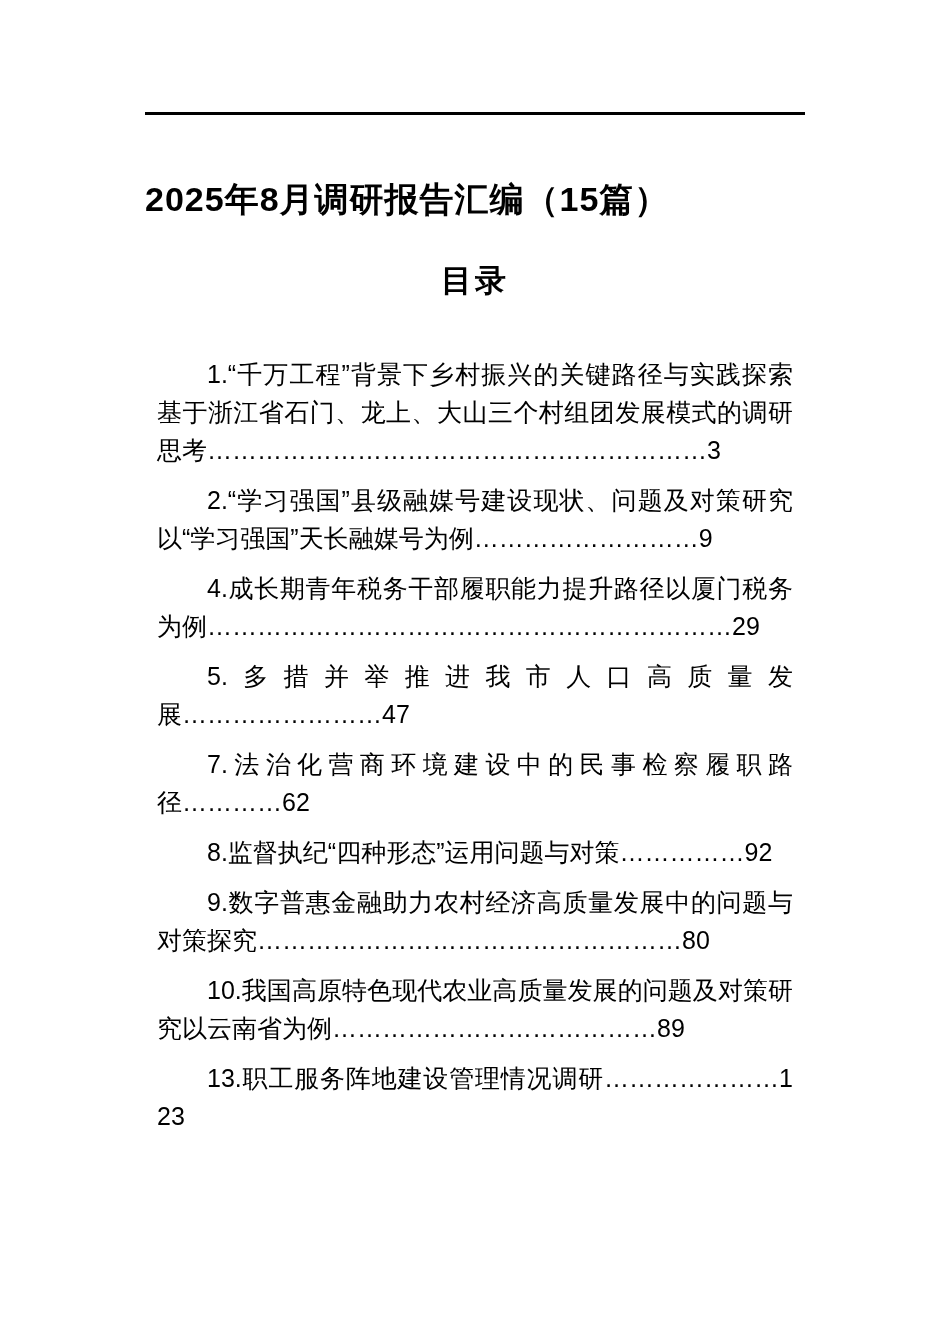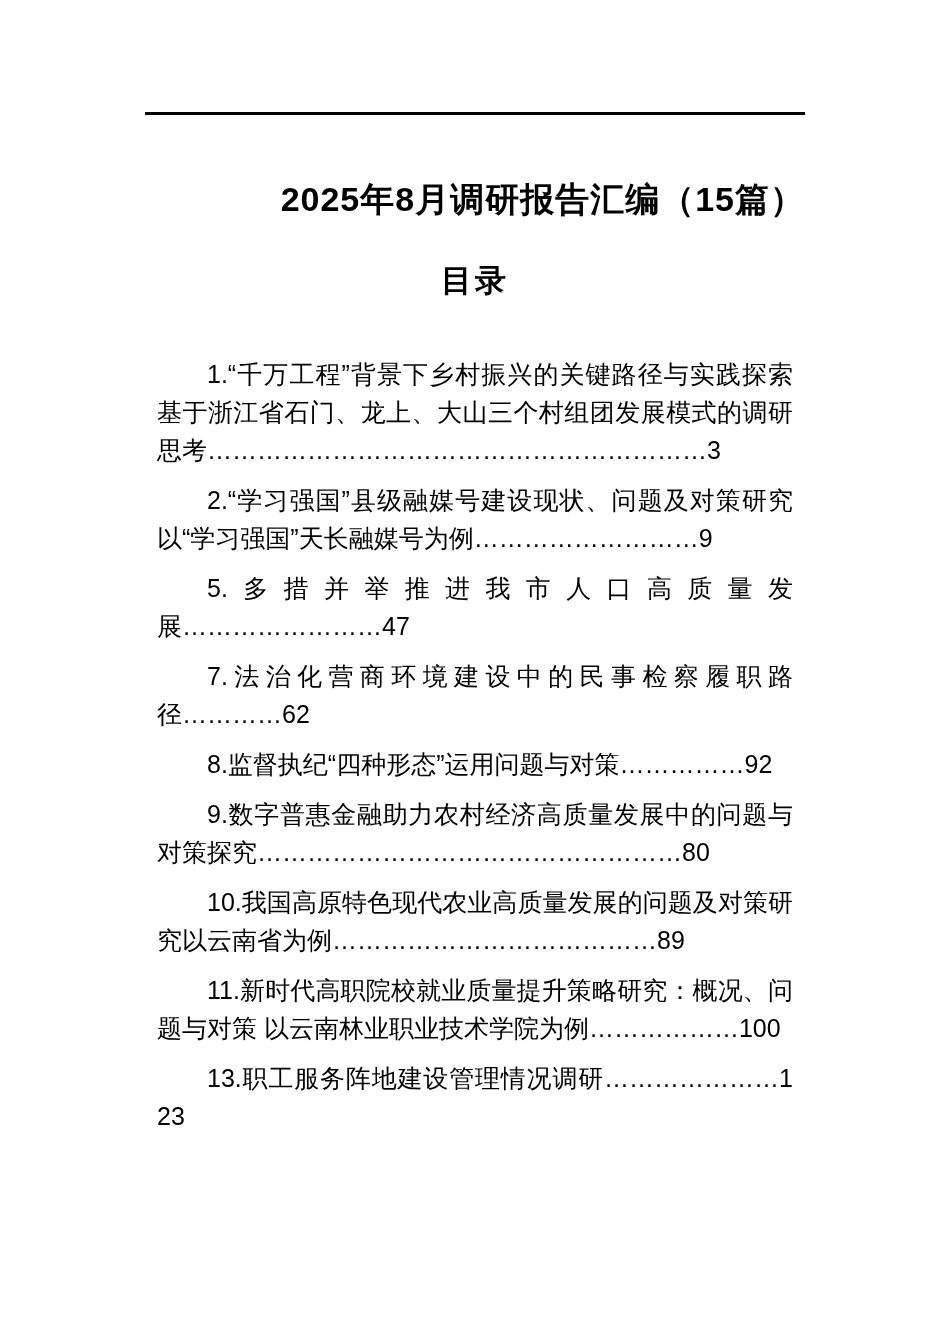--- a/index.html
+++ b/index.html
@@ -22,21 +22,21 @@
     margin-top: 112px;
     border-top: 3px solid #000;
     width: 100%;
     height: 0;
   }
   .doc-title {
     margin-top: 64px;
     font-size: 34px;
     line-height: 1.2;
     font-weight: 700;
-    text-align: right;
+    text-align: left;
     letter-spacing: 1px;
   }
   .toc-heading {
     margin-top: 42px;
     font-size: 31px;
     line-height: 1.2;
     font-weight: 700;
     text-align: center;
     letter-spacing: 3px;
   }
@@ -67,32 +67,32 @@
 
   <h2 class="toc-heading">目录</h2>
 
   <div class="toc-list">
 
     <p class="toc-entry"><span>1.“千万工程”背景下乡村振兴的关键路径与实践探索基于浙江省石门、龙上、大山三个村组团发展模式的调研思考</span><span class="dots">……………………………………………………</span><span>3</span></p>
 
     <p class="toc-entry"><span>2.“学习强国”县级融媒号建设现状、问题及对策研究以“学习强国”天长融媒号为例</span><span class="dots">………………………</span><span>9</span></p>
 
 
+    <p class="toc-entry"><span>4.成长期青年税务干部履职能力提升路径以厦门税务为例</span><span class="dots">………………………………………………………</span><span>29</span></p>
 
     <p class="toc-entry"><span>5.多措并举推进我市人口高质量发展</span><span class="dots">……………………</span><span>47</span></p>
 
 
     <p class="toc-entry"><span>7.法治化营商环境建设中的民事检察履职路径</span><span class="dots">…………</span><span>62</span></p>
 
     <p class="toc-entry"><span>8.监督执纪“四种形态”运用问题与对策</span><span class="dots">……………</span><span>92</span></p>
 
     <p class="toc-entry"><span>9.数字普惠金融助力农村经济高质量发展中的问题与对策探究</span><span class="dots">……………………………………………</span><span>80</span></p>
 
     <p class="toc-entry"><span>10.我国高原特色现代农业高质量发展的问题及对策研究以云南省为例</span><span class="dots">…………………………………</span><span>89</span></p>
 
-    <p class="toc-entry"><span>11.新时代高职院校就业质量提升策略研究：概况、问题与对策 以云南林业职业技术学院为例</span><span class="dots">………………</span><span>100</span></p>
 
 
     <p class="toc-entry"><span>13.职工服务阵地建设管理情况调研</span><span class="dots">…………………</span><span>123</span></p>
 
   </div>
 
 </div>
 
 </body></html>

